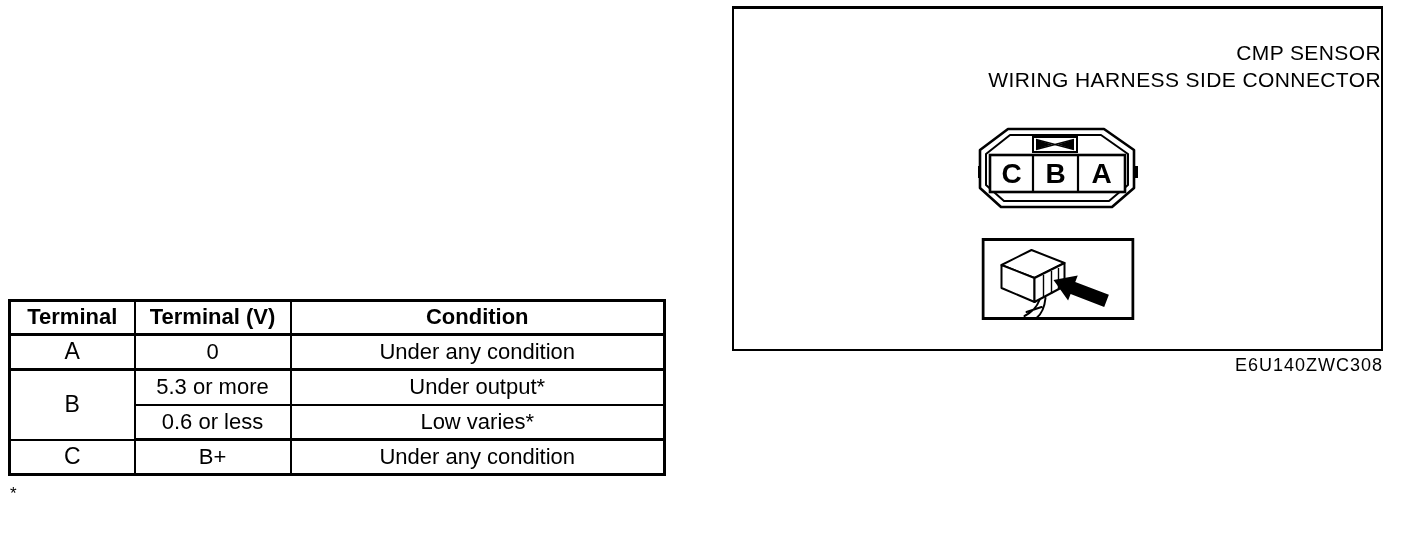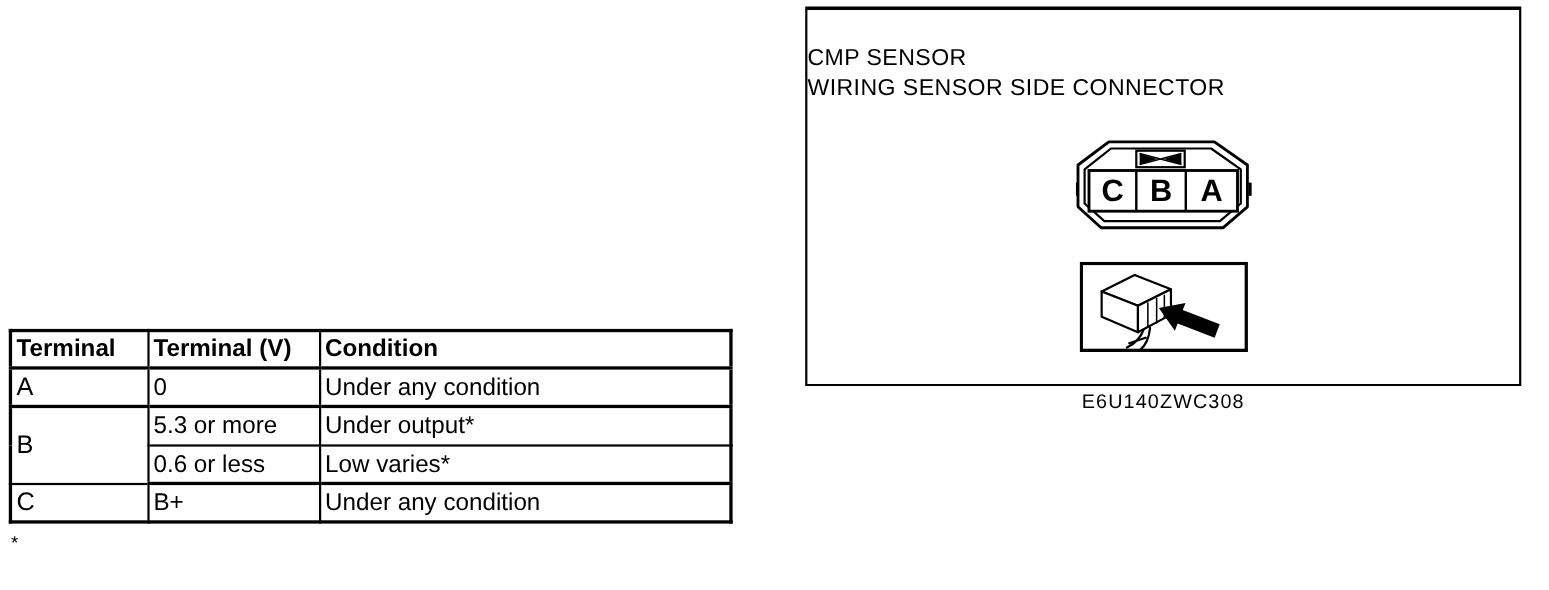--- a/index.html
+++ b/index.html
@@ -20,21 +20,21 @@
   
   table.spec {
     position: absolute;
     left: 8px; top: 299px;
     border-collapse: collapse;
     table-layout: fixed;
     border: 3px solid #000;
   }
   table.spec th, table.spec td {
     border: 2px solid #000;
-    text-align: left;
+    text-align: center;
     vertical-align: middle;
     padding: 0 4px;
     height: 35px;
     font-size: 22px;
     line-height: 1.1;
     background: #fff;
   }
   table.spec thead th {
     font-weight: bold;
     border-bottom: 3px solid #000;
@@ -60,40 +60,40 @@
   .panel {
     position: absolute;
     left: 732px; top: 6px;
     width: 651px; height: 345px;
     border: 2px solid #000;
     border-top-width: 3px;
     background: #fff;
   }
   .panel-title {
     margin-top: 30px;
-    text-align: left;
+    text-align: right;
     font-size: 21px;
     line-height: 27px;
     letter-spacing: 0.4px;
   }
   .connector-svg {
     position: absolute;
     left: 50%; top: 118px;
     transform: translateX(-50%);
   }
   .plug-svg {
     position: absolute;
     left: 50%; top: 229px;
     transform: translateX(-50%);
   }
   .figure-code {
     position: absolute;
     left: 732px; top: 355px;
     width: 651px;
-    text-align: center;
+    text-align: right;
     font-size: 18px;
     letter-spacing: 1px;
   }
   .connector-letter {
     font-family: "Liberation Sans", sans-serif;
     font-weight: bold;
     font-size: 28px;
   }
 </style>
 </head>
@@ -135,21 +135,21 @@
         <td>Under any condition</td>
       </tr>
     </tbody>
   </table>
 
   <span class="fn-marker">*</span>
 
   <div class="panel">
     <div class="panel-title">
       <div>CMP SENSOR</div>
-      <div>WIRING SENSOR SIDE CONNECTOR</div>
+      <div>WIRING HARNESS SIDE CONNECTOR</div>
     </div>
 
     <svg class="connector-svg" width="160" height="84" viewBox="0 0 160 84">
 
       <rect x="0" y="39" width="3" height="12" fill="#000"></rect>
       <rect x="157" y="39" width="3" height="12" fill="#000"></rect>
 
       <path d="M 30 2 L 126 2 L 156 23 L 156 61 L 134 80 L 23 80 L 2 61 L 2 23 Z" fill="#fff" stroke="#000" stroke-width="2.6" stroke-linejoin="round"></path>
       <path d="M 32 8 L 123 8 L 150 27 L 150 58 L 131 74 L 26 74 L 8 58 L 8 27 Z" fill="none" stroke="#000" stroke-width="2" stroke-linejoin="round"></path>
 

